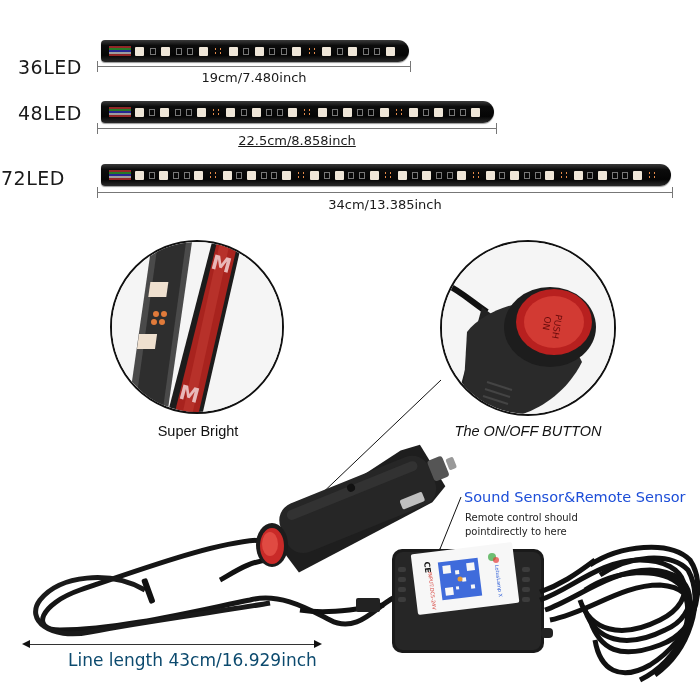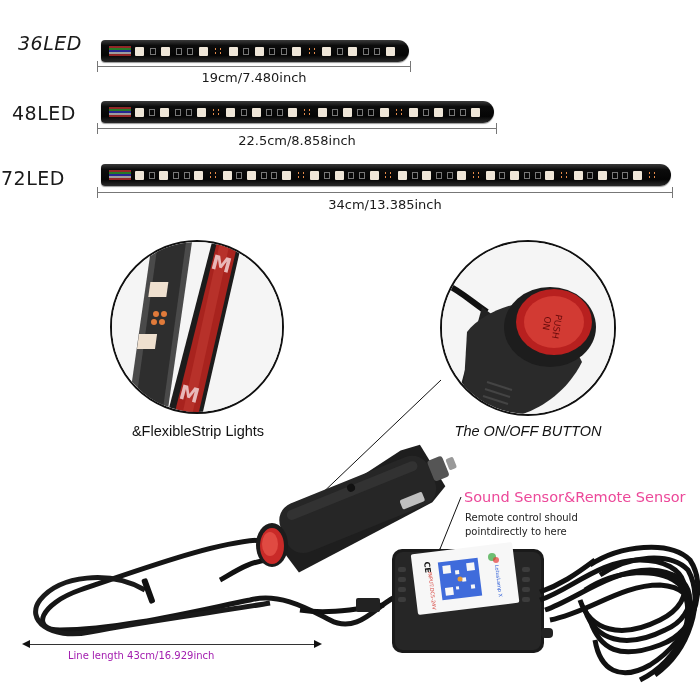--- a/index.html
+++ b/index.html
@@ -23,35 +23,35 @@
   .amber { width: 10px; height: 8px; background: radial-gradient(circle, #e38a4a 30%, transparent 31%) 0 0/5px 4px; }
   .dim-line { position: absolute; height: 1px; background: #777; }
   .dim-line::before, .dim-line::after { content: ""; position: absolute; top: -5px; width: 1px; height: 11px; background: #777; }
   .dim-line::before { left: 0; } .dim-line::after { right: 0; }
   .dim-text { position: absolute; font-size: 13px; color: #1a1a1a; text-align: center; }
 
   
   .circle { position: absolute; border-radius: 50%; border: 2px solid #111; overflow: hidden; background: #f4f4f4; }
   .caption { position: absolute; font-family: "Liberation Sans", sans-serif; font-size: 14.5px; color: #111; text-align: center; line-height: 18px; }
 
-  .sensor-title { position: absolute; font-size: 14.5px; font-weight: 500; color: #ec4899; }
+  .sensor-title { position: absolute; font-size: 14.5px; font-weight: 500; color: #1d4ed8; }
   .sensor-sub { position: absolute; font-size: 10px; color: #222; line-height: 14px; }
 
-  .line-len { position: absolute; font-size: 10px; color: #a21caf; }
+  .line-len { position: absolute; font-size: 17px; color: #0c4a6e; }
   .arrow-line { position: absolute; height: 1px; background: #333; }
   .arrow-line .ah { position: absolute; top: -4px; width: 0; height: 0; border-top: 4.5px solid transparent; border-bottom: 4.5px solid transparent; }
   .arrow-line .ah.l { left: -2px; border-right: 8px solid #111; }
   .arrow-line .ah.r { right: -2px; border-left: 8px solid #111; }
   svg { position: absolute; left: 0; top: 0; }
 </style>
 </head>
 <body>
 
 <div>
-  <div class="led-label" style="left:18px;top:32px;font-style:italic;">36LED</div>
+  <div class="led-label" style="left:18px;top:56px;">36LED</div>
   <div class="strip" style="left:101px;top:40px;width:308px;">
     <div class="wires"></div>
     <div class="chips">
       <span class="chip"></span>
         <span class="res"></span>
         <span class="chip"></span>
         <span class="res"></span>
         <span class="res"></span>
         <span class="chip"></span>
         <span class="amber"></span>
@@ -68,21 +68,21 @@
         <span class="res"></span>
         <span class="res"></span>
         <span class="chip"></span>
     </div>
   </div>
   <div class="dim-line" style="left:97px;top:66px;width:314px;"></div>
   <div class="dim-text" style="left:97px;top:70px;width:314px;">19cm/7.480inch</div>
 </div>
 
 <div>
-  <div class="led-label" style="left:12px;top:102px;">48LED</div>
+  <div class="led-label" style="left:18px;top:102px;">48LED</div>
   <div class="strip" style="left:101px;top:101px;width:393px;">
     <div class="wires"></div>
     <div class="chips">
       <span class="chip"></span>
         <span class="res"></span>
         <span class="chip"></span>
         <span class="res"></span>
         <span class="res"></span>
         <span class="chip"></span>
         <span class="amber"></span>
@@ -102,21 +102,21 @@
         <span class="amber"></span>
         <span class="chip"></span>
         <span class="res"></span>
         <span class="chip"></span>
         <span class="res"></span>
         <span class="res"></span>
         <span class="chip"></span>
     </div>
   </div>
   <div class="dim-line" style="left:97px;top:128px;width:400px;"></div>
-  <div class="dim-text" style="left:97px;top:133px;width:400px;">22.5cm/8.858inch</div>
+  <div class="dim-text" style="left:97px;top:133px;width:400px;text-decoration:underline;">22.5cm/8.858inch</div>
 </div>
 
 <div>
   <div class="led-label" style="left:1px;top:167px;">72LED</div>
   <div class="strip" style="left:101px;top:164px;width:570px;">
     <div class="wires"></div>
     <div class="chips">
       <span class="chip"></span>
         <span class="res"></span>
         <span class="chip"></span>
@@ -179,21 +179,21 @@
       <circle cx="50" cy="80" r="3" fill="#e07a3a"></circle>
 
     <polygon points="100,0 130,0 90,174 55,174" fill="#1c1c1c"></polygon>
     <polygon points="105,0 126,0 86,174 62,174" fill="#a8231e"></polygon>
     <polygon points="108,0 118,0 80,174 70,174" fill="#c23a32" opacity=".6"></polygon>
     <text x="98" y="26" font-family="DejaVu Sans, sans-serif" font-size="20" font-weight="bold" fill="#e8b8b8" transform="rotate(15 98 26)">M</text>
     <text x="66" y="156" font-family="DejaVu Sans, sans-serif" font-size="20" font-weight="bold" fill="#e8b8b8" transform="rotate(15 66 156)">M</text>
   </svg>
 </div>
 <div class="caption" style="left:100px;top:422px;width:196px;">
-  <div>&amp;FlexibleStrip Lights</div>
+  <div>Super Bright</div>
 </div>
 
 <div class="circle" style="left:440px;top:240px;width:176px;height:176px;">
   <svg width="176" height="176" viewBox="0 0 176 176">
     <rect width="176" height="176" fill="#f5f5f5"></rect>
     <path d="M0,40 C20,50 30,60 45,70" stroke="#111" stroke-width="6" fill="none"></path>
     <path d="M40,65 L60,80 L45,176 L10,176 Z" fill="#222"></path>
     <path d="M25,90 C40,70 80,55 110,60 L140,120 C120,160 80,176 60,176 L20,176 Z" fill="#2a2a2a"></path>
     <ellipse cx="108" cy="85" rx="46" ry="40" fill="#1d1d1d"></ellipse>
     <ellipse cx="112" cy="80" rx="38" ry="33" fill="#b8201f"></ellipse>

